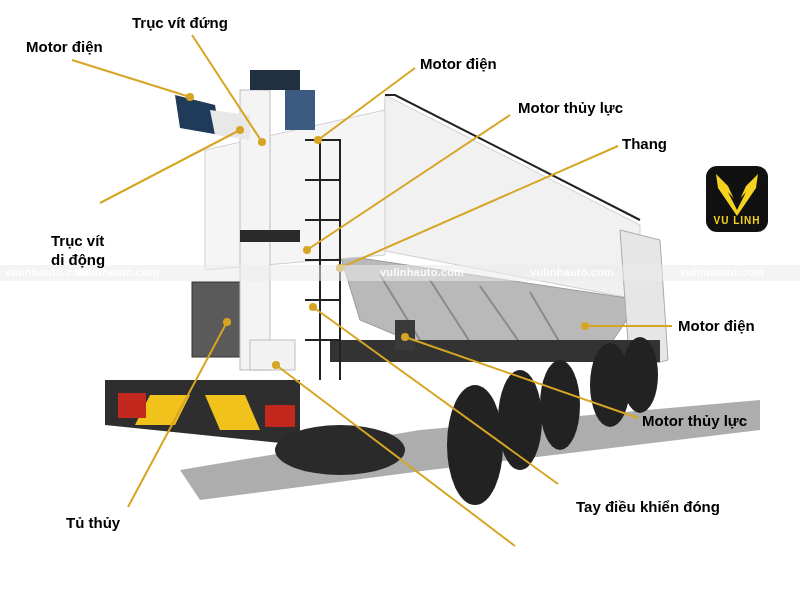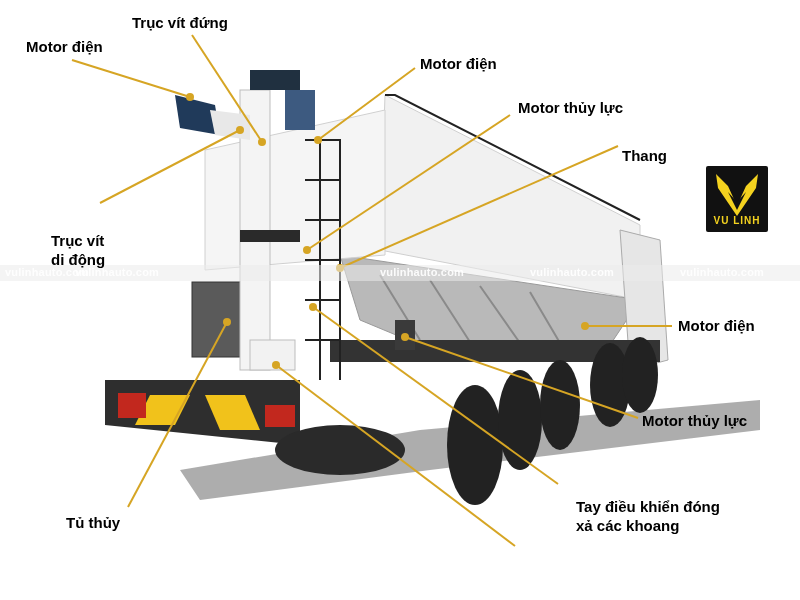--- a/index.html
+++ b/index.html
@@ -2,21 +2,21 @@
 <html><head>
 <meta charset="utf-8">
 <style>
   html,body{margin:0;padding:0;background:#ffffff;}
   body{width:800px;height:600px;position:relative;overflow:hidden;font-family:"Liberation Sans",sans-serif;}
   .stage{position:absolute;left:0;top:0;width:800px;height:600px;}
   .label{position:absolute;color:#000000;font-weight:bold;font-size:15px;line-height:19px;white-space:nowrap;}
   .label.center{text-align:left;margin-top:12px;}
   .watermark-band{position:absolute;left:0;top:265px;width:800px;height:16px;background:rgba(235,235,235,0.55);}
   .wm{position:absolute;top:266px;font-size:11px;color:rgba(255,255,255,0.9);letter-spacing:0.2px;font-weight:bold;}
-  .logo{position:absolute;left:706px;top:166px;width:62px;height:66px;background:#111;border-radius:2px;}
+  .logo{position:absolute;left:706px;top:166px;width:62px;height:66px;background:#111;border-radius:11px;}
   .logo-text{position:absolute;left:0;right:0;bottom:6px;text-align:center;color:#f4d21f;font-weight:bold;font-size:10px;letter-spacing:1px;}
   svg{position:absolute;left:0;top:0;}
 </style>
 </head>
 <body>
 
 <div class="stage">
 
   <svg width="800" height="600" viewBox="0 0 800 600">
 
@@ -99,31 +99,30 @@
   <span class="wm" style="left:5px">vulinhauto.com</span>
   <span class="wm" style="left:75px">vulinhauto.com</span>
   <span class="wm" style="left:380px">vulinhauto.com</span>
   <span class="wm" style="left:530px">vulinhauto.com</span>
   <span class="wm" style="left:680px">vulinhauto.com</span>
 
   <div class="label" style="left:26px;top:37px">Motor điện</div>
   <div class="label" style="left:132px;top:13px">Trục vít đứng</div>
   <div class="label" style="left:420px;top:54px">Motor điện</div>
   <div class="label" style="left:518px;top:98px">Motor thủy lực</div>
-  <div class="label" style="left:622px;top:146px">Thang</div>
+  <div class="label" style="left:622px;top:134px">Thang</div>
   <div class="label" style="left:51px;top:231px">
     <div>Trục vít</div>
     <div>di động</div>
   </div>
   <div class="label" style="left:678px;top:316px">Motor điện</div>
   <div class="label" style="left:642px;top:411px">Motor thủy lực</div>
   <div class="label" style="left:66px;top:513px">Tủ thủy</div>
   <div class="label center" style="left:576px;top:485px">
     <div>Tay điều khiển đóng</div>
-    <div>xả các khoang</div>
   </div>
 
   <div class="logo">
     <svg width="62" height="66" viewBox="0 0 62 66">
       <path d="M10 8 L22 20 L31 40 L40 20 L52 8 L50 22 L31 50 L12 22 Z" fill="#f4d21f"></path>
       <path d="M22 26 L31 36 L40 26 L31 44 Z" fill="#111"></path>
     </svg>
     <div class="logo-text">VU LINH</div>
   </div>
 </div>

